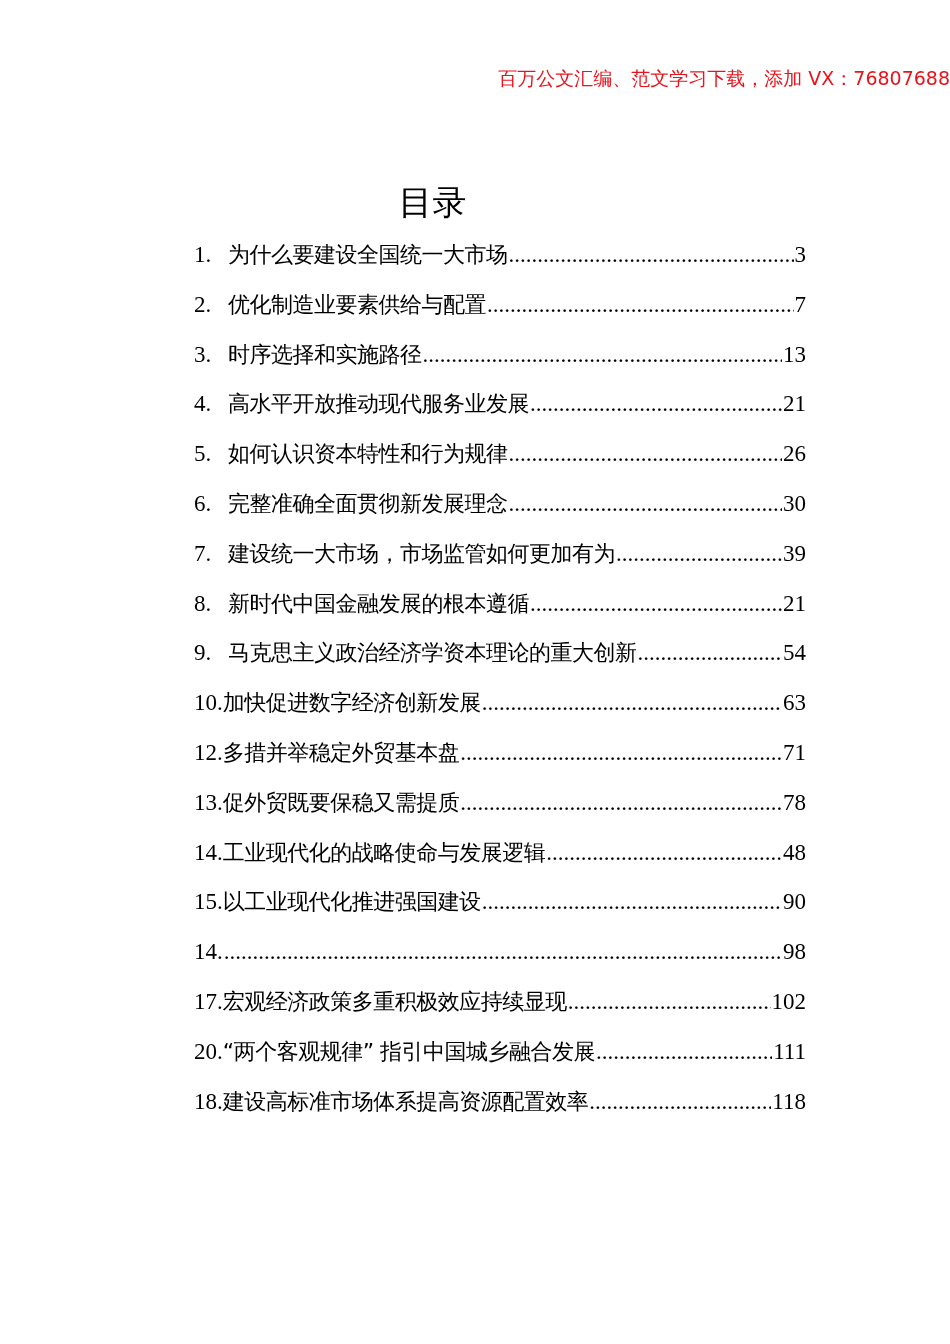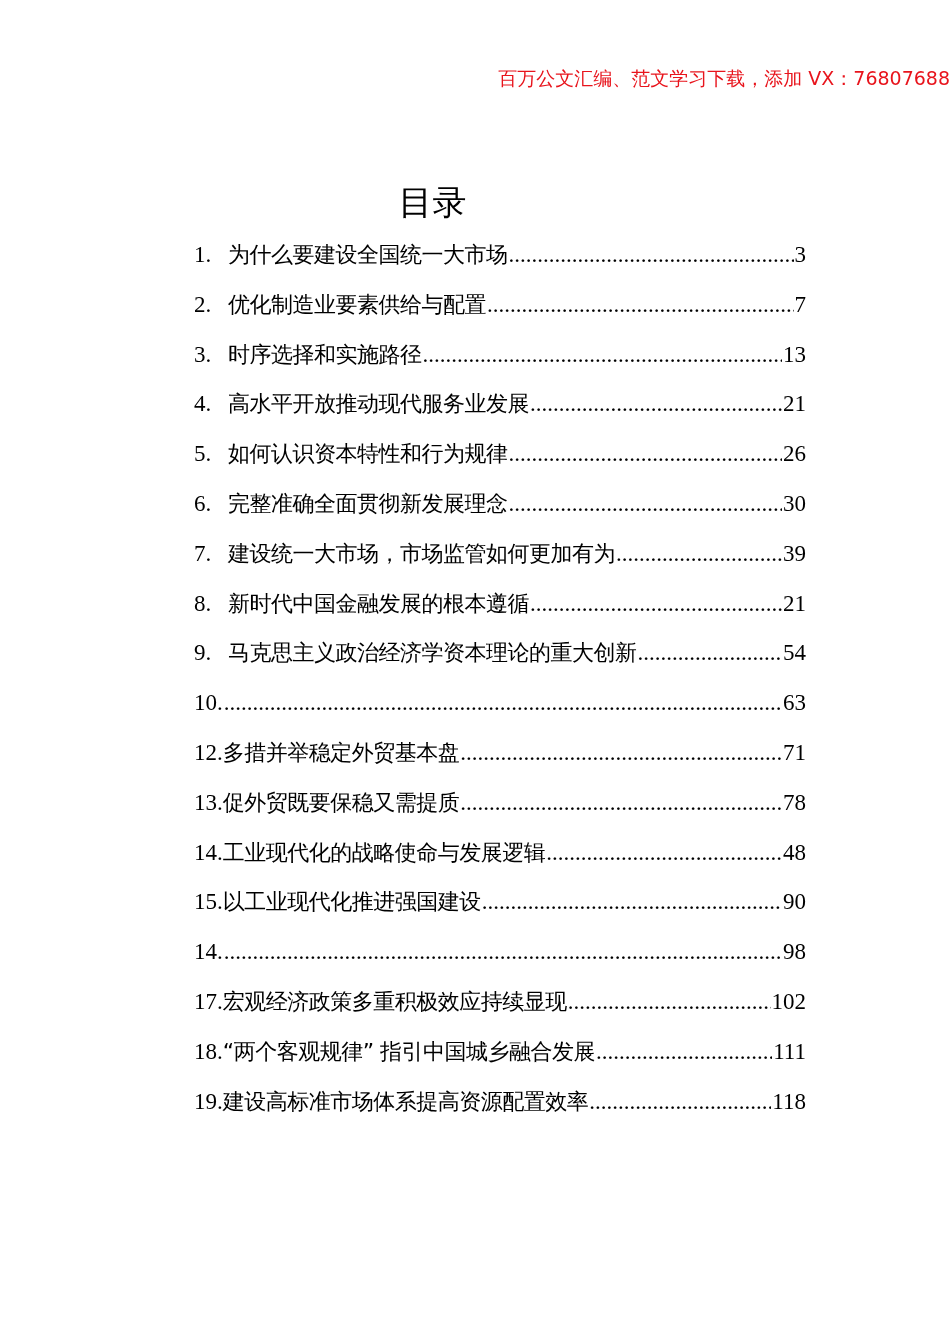--- a/index.html
+++ b/index.html
@@ -83,20 +83,21 @@
       <span class="page">21</span>
     </div>
   <div class="row">
       <span class="num pad">9.</span>
       <span class="text">马克思主义政治经济学资本理论的重大创新</span>
       <span class="leader"></span>
       <span class="page">54</span>
     </div>
   <div class="row">
       <span class="num">10.</span>
+      <span class="text">加快促进数字经济创新发展</span>
       <span class="leader"></span>
       <span class="page">63</span>
     </div>
   <div class="row">
       <span class="num">12.</span>
       <span class="text">多措并举稳定外贸基本盘</span>
       <span class="leader"></span>
       <span class="page">71</span>
     </div>
   <div class="row">
@@ -122,24 +123,24 @@
       <span class="leader"></span>
       <span class="page">98</span>
     </div>
   <div class="row">
       <span class="num">17.</span>
       <span class="text">宏观经济政策多重积极效应持续显现</span>
       <span class="leader"></span>
       <span class="page">102</span>
     </div>
   <div class="row">
-      <span class="num">18.</span>
+      <span class="num">20.</span>
       <span class="text">“两个客观规律” 指引中国城乡融合发展</span>
       <span class="leader"></span>
       <span class="page">111</span>
     </div>
   <div class="row">
-      <span class="num">19.</span>
+      <span class="num">18.</span>
       <span class="text">建设高标准市场体系提高资源配置效率</span>
       <span class="leader"></span>
       <span class="page">118</span>
     </div>
 </div>
 
 </body></html>

